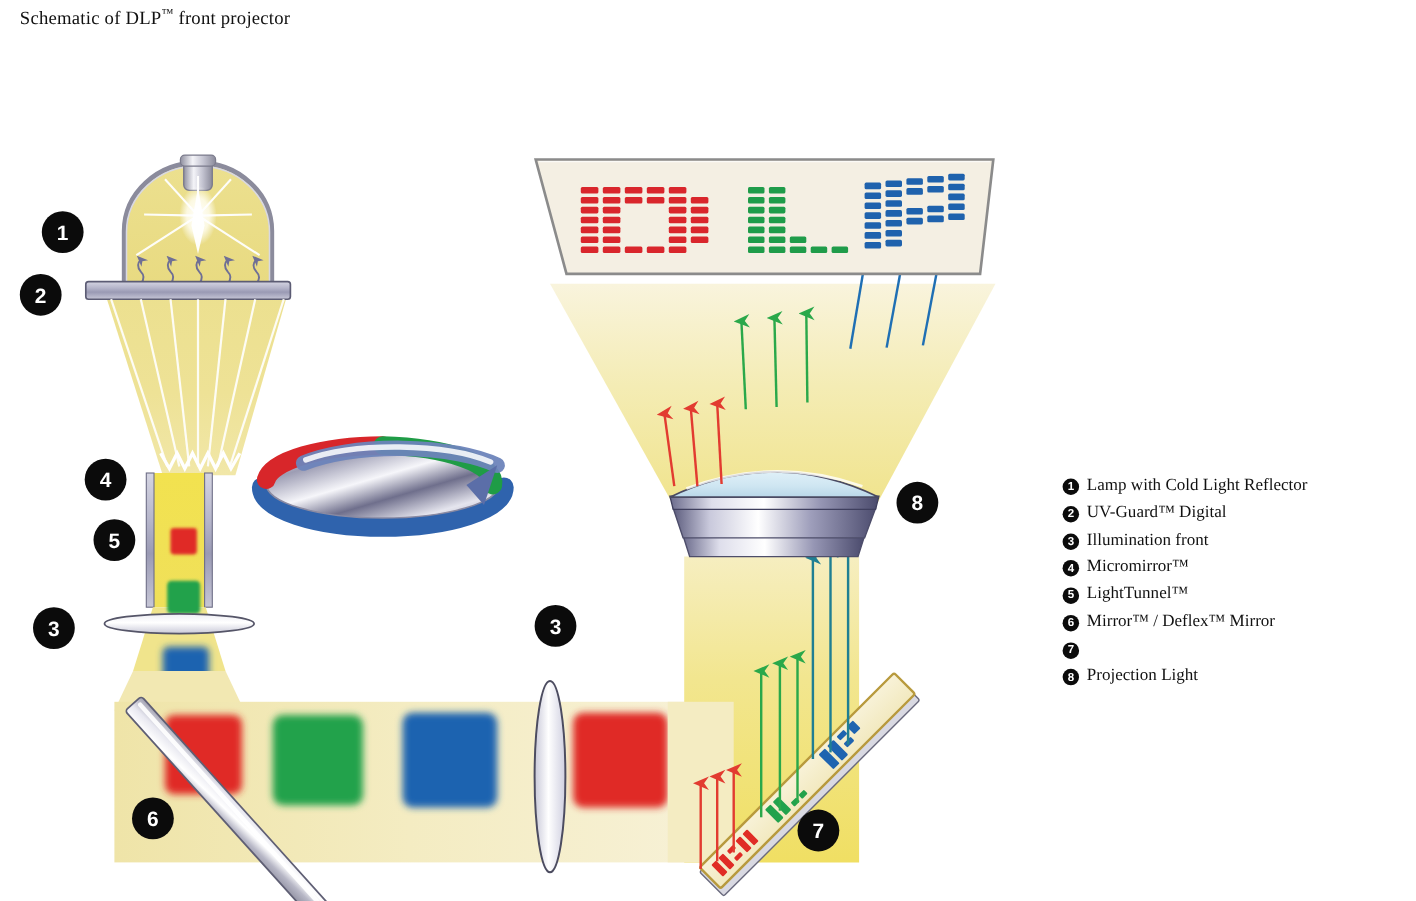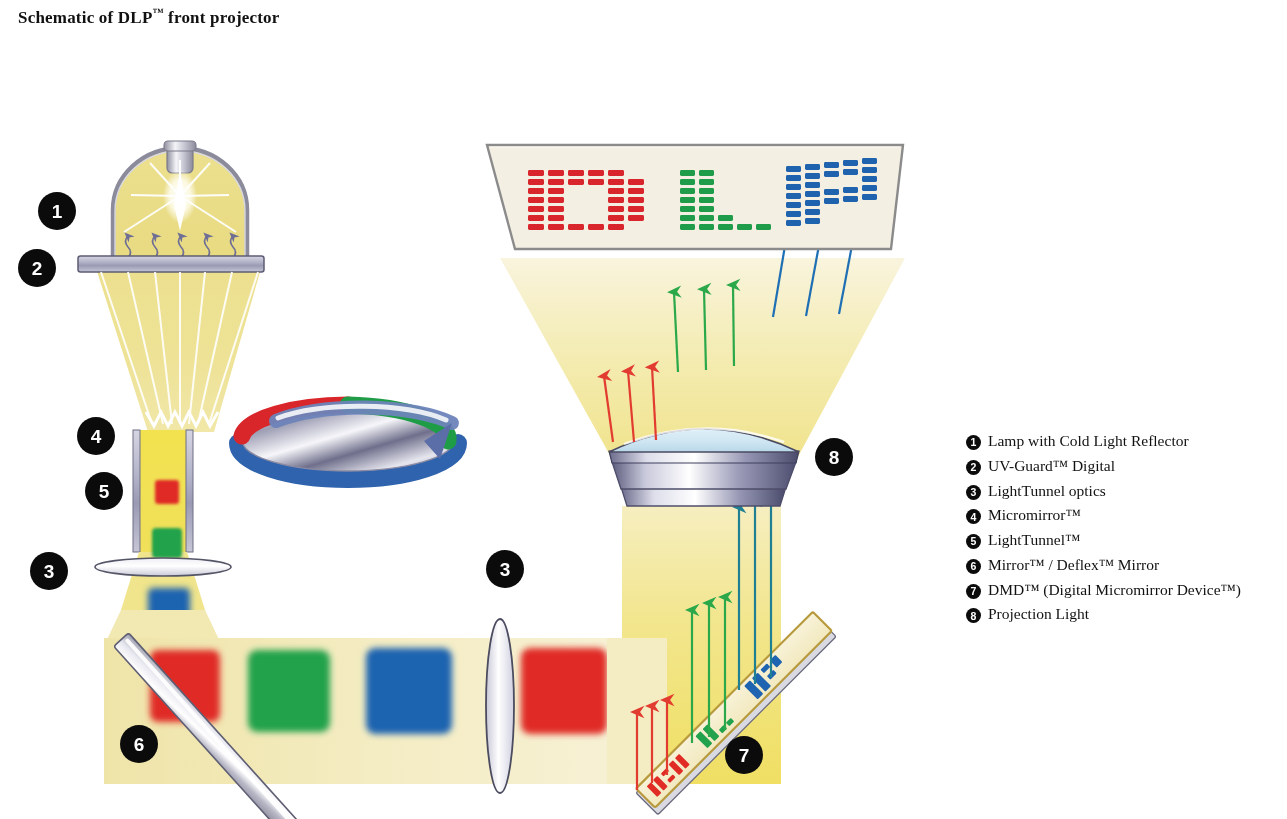--- a/index.html
+++ b/index.html
@@ -5,21 +5,21 @@
   html,body{margin:0;padding:0;background:#ffffff;}
   body{
     width:1287px;height:819px;
     font-family:"Liberation Serif", serif;
     color:#111;
     overflow:hidden;
     position:relative;
   }
   #page-title{
     position:absolute;left:18px;top:6px;
-    font-size:17px;font-weight:bold;
+    font-size:17px;font-weight:normal;
     letter-spacing:.2px;
     white-space:nowrap;
   }
   #page-title .tm{font-size:11px;vertical-align:super;}
   #stage{position:absolute;left:0;top:0;width:1287px;height:819px;}
   svg{display:block;}
 
   
   #legend{
     position:absolute;left:966px;top:432px;width:320px;
@@ -533,35 +533,34 @@
   <div class="legend-row">
     <span class="badge-sm">1</span>
     <span class="legend-text">Lamp with Cold Light Reflector</span>
   </div>
   <div class="legend-row">
     <span class="badge-sm">2</span>
     <span class="legend-text">UV-Guard™ Digital</span>
   </div>
   <div class="legend-row">
     <span class="badge-sm">3</span>
-    <span class="legend-text">LightTunnel optics</span>
+    <span class="legend-text">Illumination front</span>
   </div>
   <div class="legend-row">
     <span class="badge-sm">4</span>
     <span class="legend-text">Micromirror™</span>
   </div>
   <div class="legend-row">
     <span class="badge-sm">5</span>
     <span class="legend-text">LightTunnel™</span>
   </div>
   <div class="legend-row">
     <span class="badge-sm">6</span>
     <span class="legend-text">Mirror™ / Deflex™ Mirror</span>
   </div>
   <div class="legend-row">
     <span class="badge-sm">7</span>
-    <span class="legend-text">DMD™ (Digital Micromirror Device™)</span>
   </div>
   <div class="legend-row">
     <span class="badge-sm">8</span>
     <span class="legend-text">Projection Light</span>
   </div>
 </div>
 
 </body></html>

